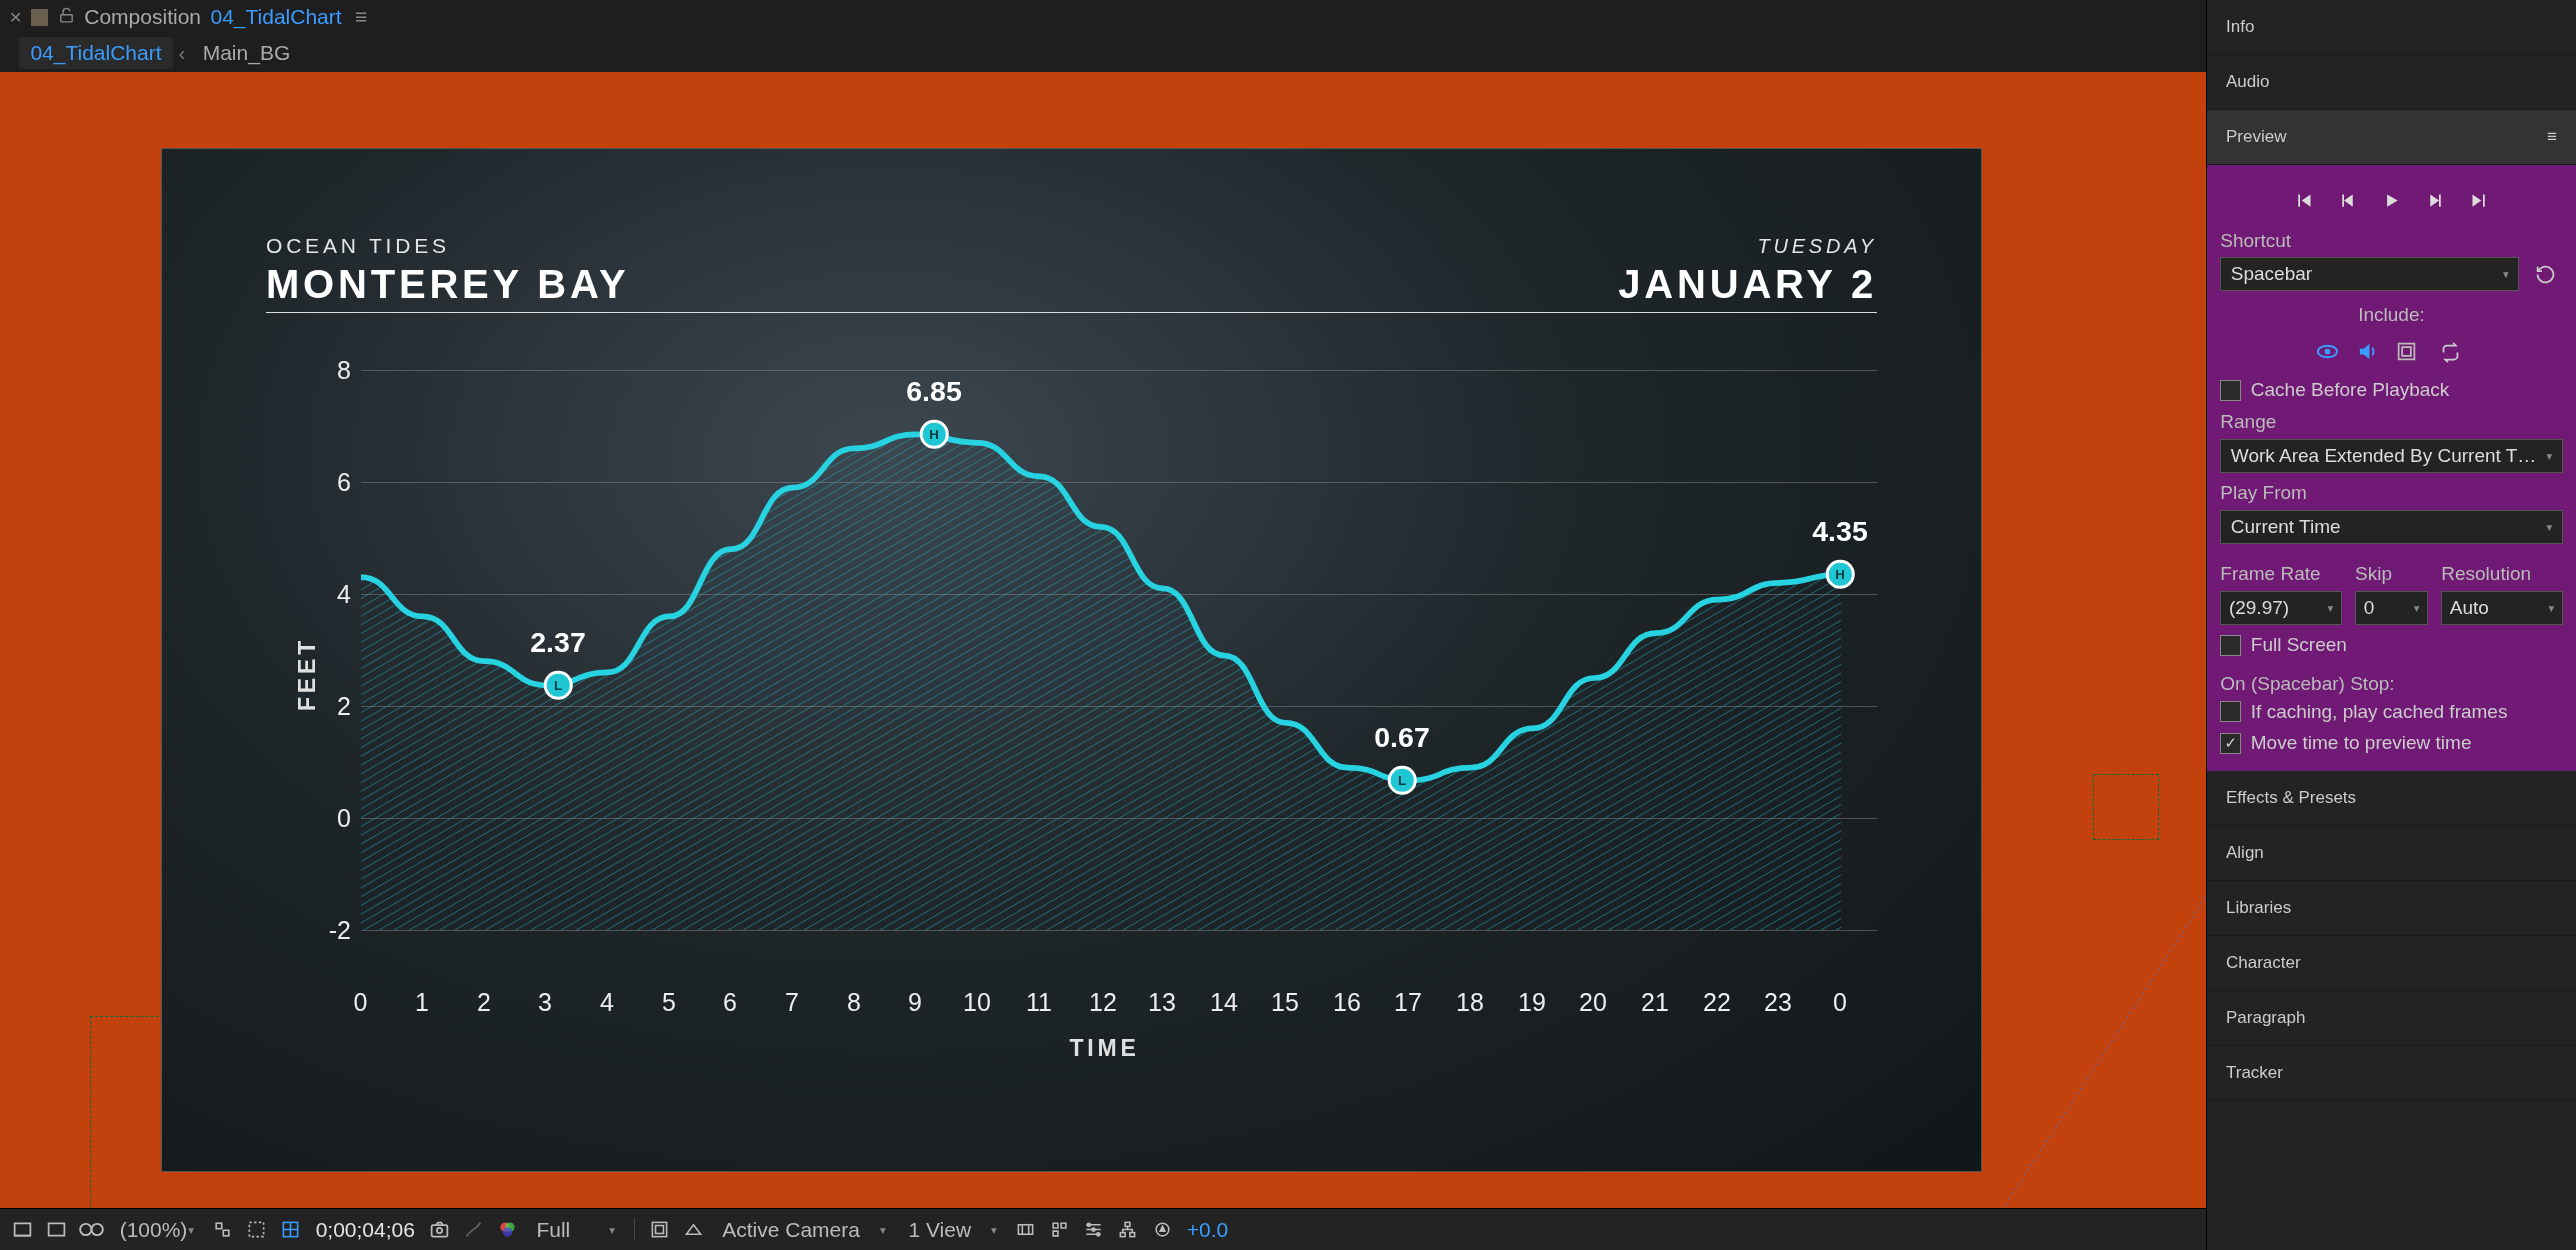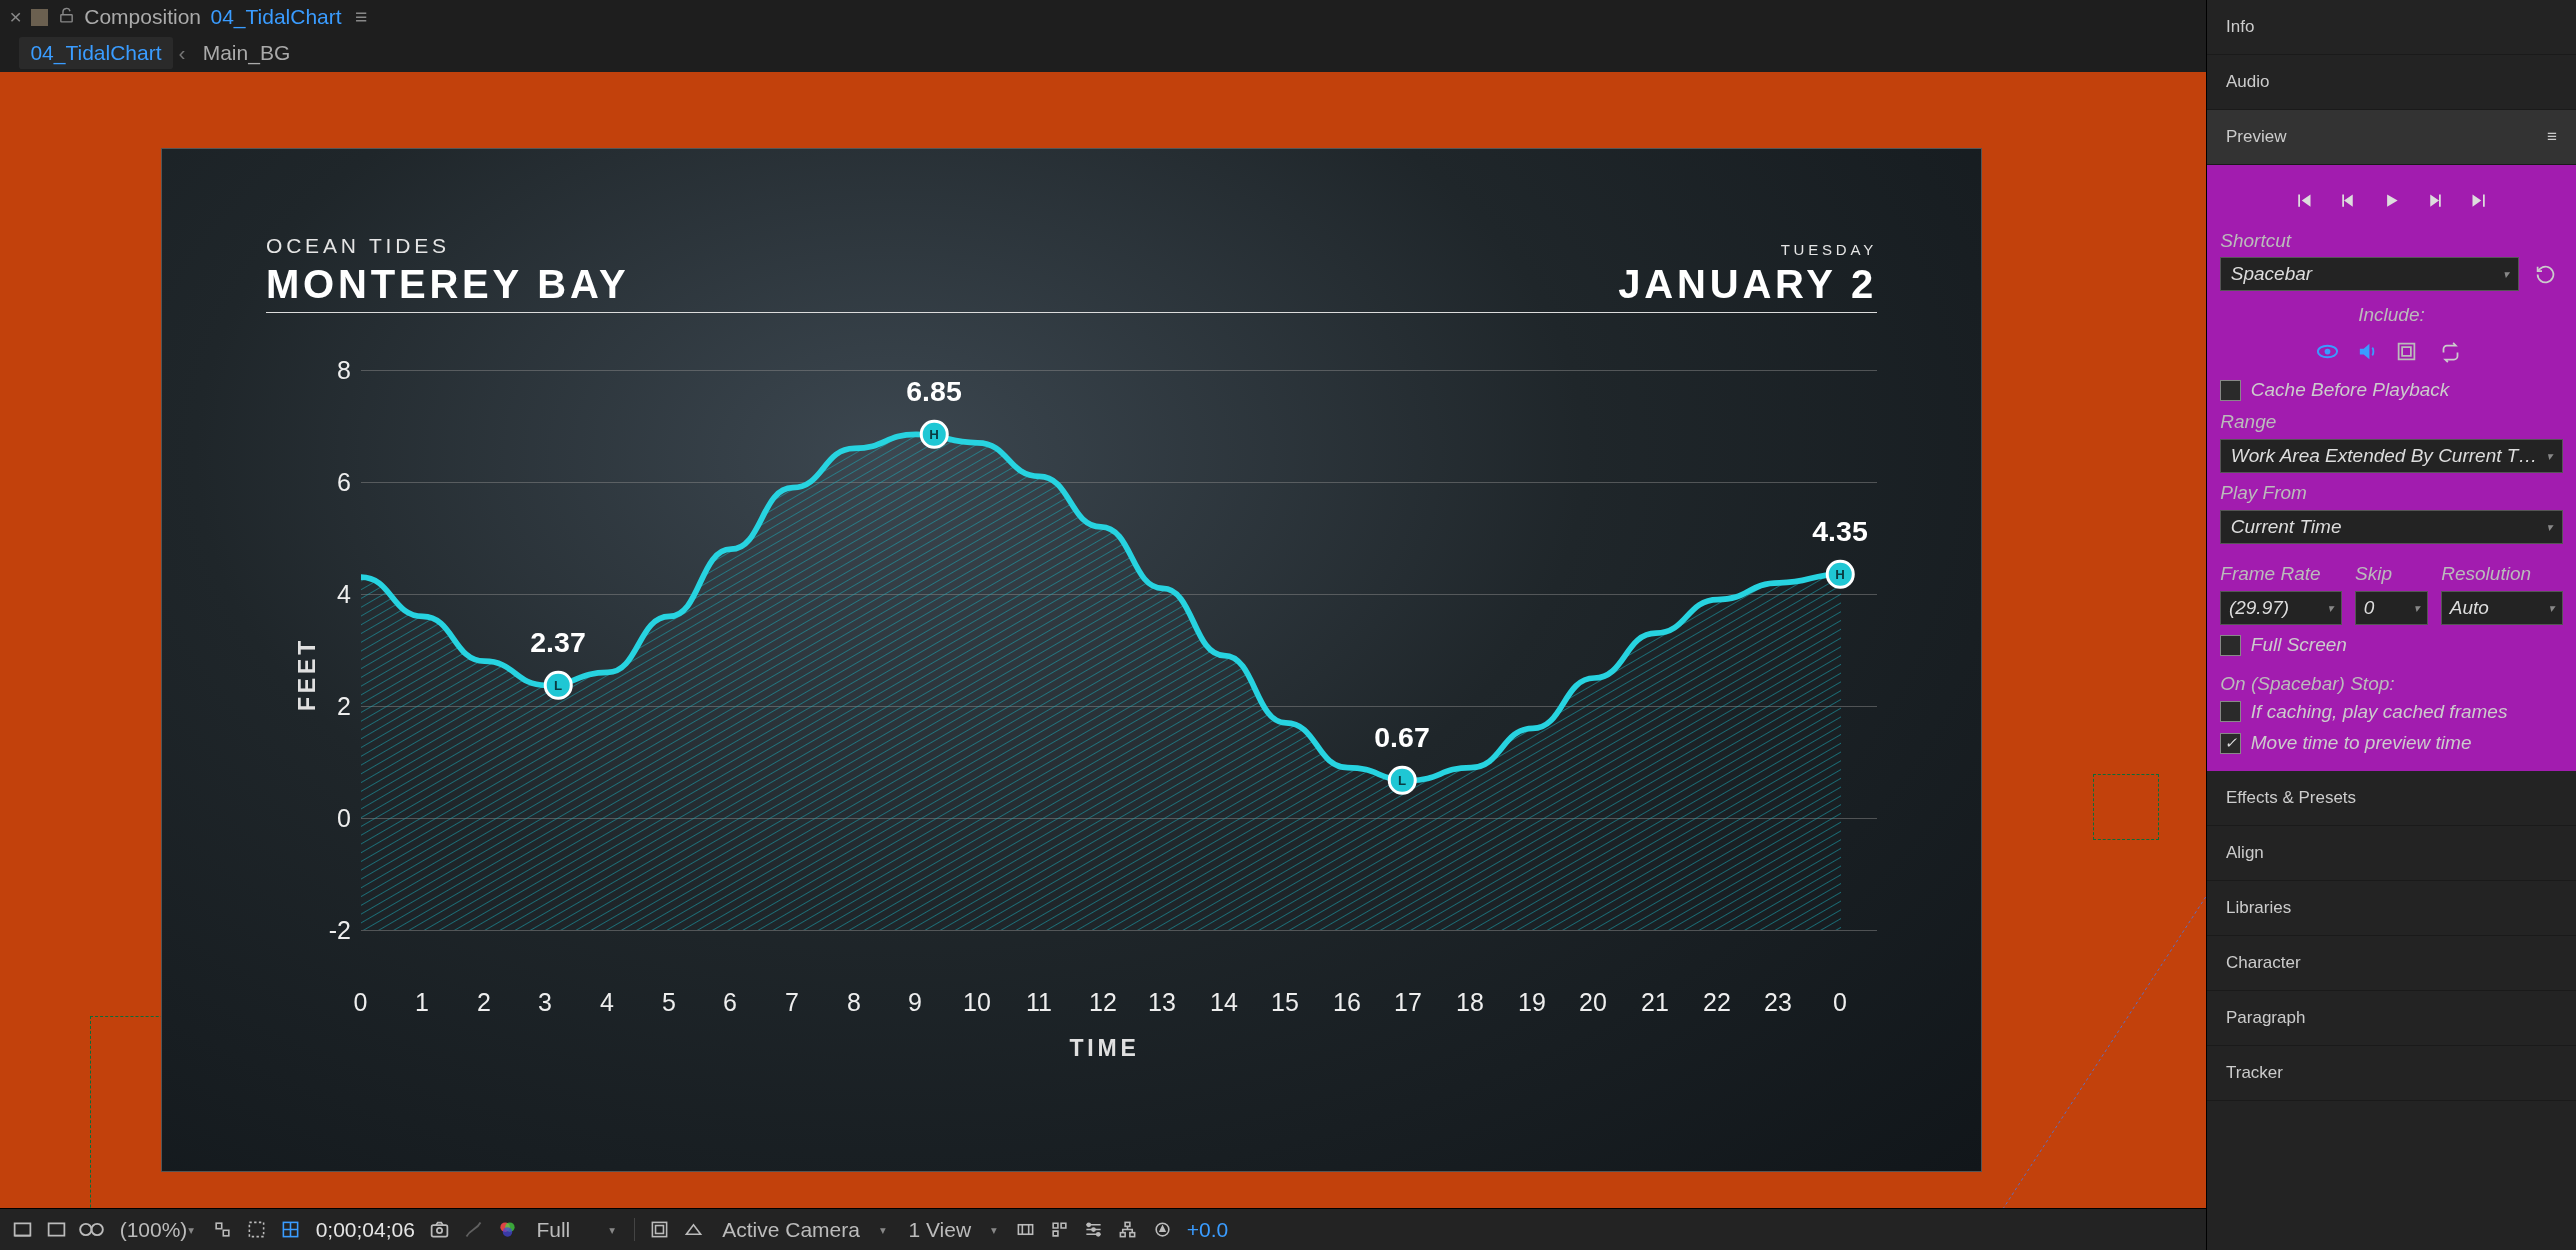--- a/index.html
+++ b/index.html
@@ -30,21 +30,21 @@
   .guide-top { position:absolute; left:90px; top:944px; width:190px; height:0.9px; border-top:0.9px dashed #0a6d3a;}
   .guide-box { position:absolute; right:47px; top:702px; width:66px; height:66px; border:0.9px dashed #0a6d3a;}
   .diag-line { position:absolute; right:0; top:825px; width:247px; height:379px; }
 
   
   .chart-wrap { position: absolute; left: 104px; top: 85px; right: 104px; }
   .chart-header { display:flex; justify-content:space-between; align-items:flex-end; border-bottom: 1.9px solid #dcdcdc; padding-bottom: 5.7px;}
   .ch-left .eyebrow { font-size: 21px; letter-spacing: 3.8px; color:#e5e5e5; font-weight:500;}
   .ch-left .title { font-size: 40px; letter-spacing: 3.8px; color:#fff; font-weight:700; margin-top:3.8px;}
   .ch-right { text-align:right;}
-  .ch-right .eyebrow { font-size: 15px; letter-spacing: 3.8px; color:#e5e5e5; font-weight:500;}
+  .ch-right .eyebrow { font-size: 20px; letter-spacing: 3.8px; color:#e5e5e5; font-weight:500;font-style:italic;}
   .ch-right .title { font-size: 40px; letter-spacing: 3.8px; color:#fff; font-weight:700; margin-top:3.8px;}
   .plot-area { position: relative; margin-top: 57px; height: 607px; margin-left: 66px;}
   .ylabel { position:absolute; left:-61px; top:50%; transform: translateY(-50%) rotate(-90deg); font-size:23px; letter-spacing:3.8px; color:#e0e0e0; font-weight:600;}
   .xlabel { position:absolute; left:50%; bottom:-85px; transform:translateX(-50%); font-size:23px; letter-spacing:3.8px; color:#e0e0e0; font-weight:600;}
   .grid-line { position:absolute; left:28.5px; right:0; height:0.9px; background:#888; opacity:0.5;}
   .ytick { position:absolute; left:-9.5px; transform:translateY(-50%); font-size:25px; color:#eee; text-align:right; width:28.5px;}
   .xtick { position:absolute; bottom:-40px; transform:translateX(-50%); font-size:25px; color:#eee;}
   .svg-plot { position:absolute; left:28.5px; top:0; right:0; bottom:0;}
   .marker { position:absolute; width:28.5px; height:28.5px; border-radius:50%; background:#1fc7d4; border:3.8px solid #fff; transform:translate(-50%,-50%); display:flex; align-items:center; justify-content:center; font-size:13.3px; font-weight:700; color:#0a3a40;}
   .marker-label { position:absolute; transform:translate(-50%,-100%); font-size:28.5px; font-weight:700; color:#fff; margin-top:-9.5px; white-space:nowrap;}
@@ -55,21 +55,21 @@
   .vt-sep { width:0.9px; height:23px; background:#444; margin:0 3.8px;}
   .vt-text { color:#e5e5e5; padding:0 3.8px;}
   .vt-dropdown { display:flex; align-items:center; gap:1px; padding:1.9px 7.6px; color:#bbb; cursor:pointer;}
   .vt-chevron { font-size:11.4px; color:#888;}
   .vt-blue { color:#3a9cff;}
 
   
   .panel-header { height: 55px; display:flex; align-items:center; padding: 0 19px; background:#232323; border-bottom:0.9px solid #1a1a1a; font-size:17px; color:#ccc; cursor:pointer;}
   .panel-header.active { background:#333;}
   .panel-header .spacer { flex:1;}
-  .panel-body { background:#a21caf; padding: 9.5px 13.3px 17px 13.3px; font-style: italic; }
+  .panel-body { background:#701a75; padding: 9.5px 13.3px 17px 13.3px; }
   .preview-controls { display:flex; justify-content:center; gap:23px; padding: 15px 0 9.5px 0;}
   .pc-btn { color:#ddd; cursor:pointer;}
   .pc-btn svg { display:block;}
   .field-label { font-size:19px; color:#bbb; margin: 9.5px 0 5.7px 0;}
   .field-row { display:flex; align-items:center; gap:9.5px;}
   .select-full { flex:1; background:#232323; border:0.9px solid #555; height:34px; display:flex; align-items:center; padding:0 9.5px; font-size:19px; color:#ddd; justify-content:space-between; cursor:pointer;}
   .icon-btn { width:34px; height:34px; display:flex; align-items:center; justify-content:center; color:#ccc; cursor:pointer; border:0.9px solid transparent;}
   .toggle-row { display:flex; align-items:center; gap:17px; justify-content:flex-end;}
   .toggle-icon { color:#3a9cff; cursor:pointer;}
   .toggle-icon.dim { color:#bbb;}

